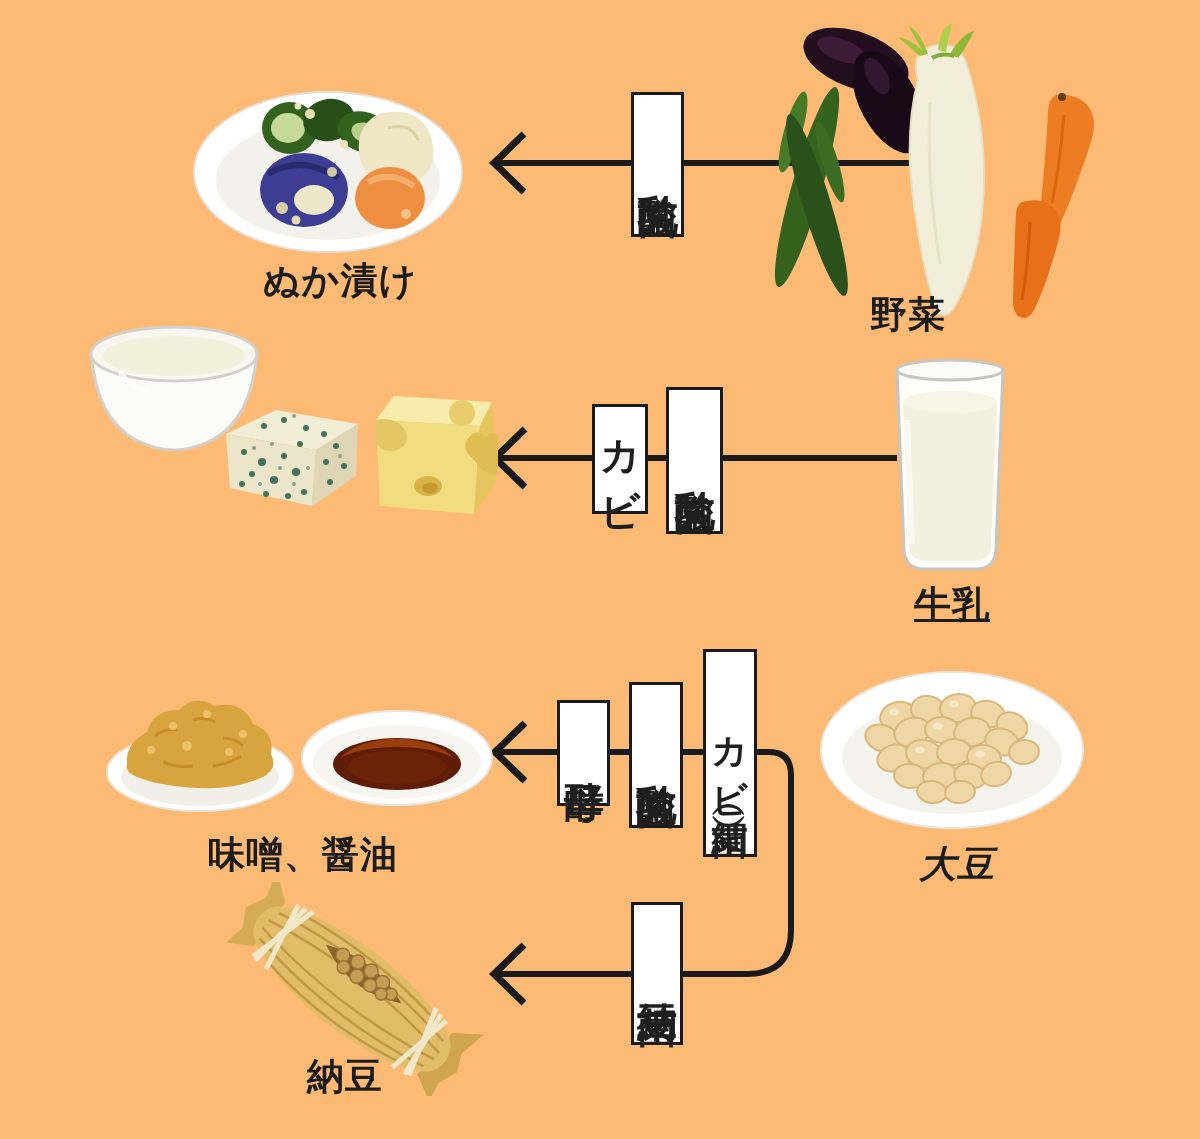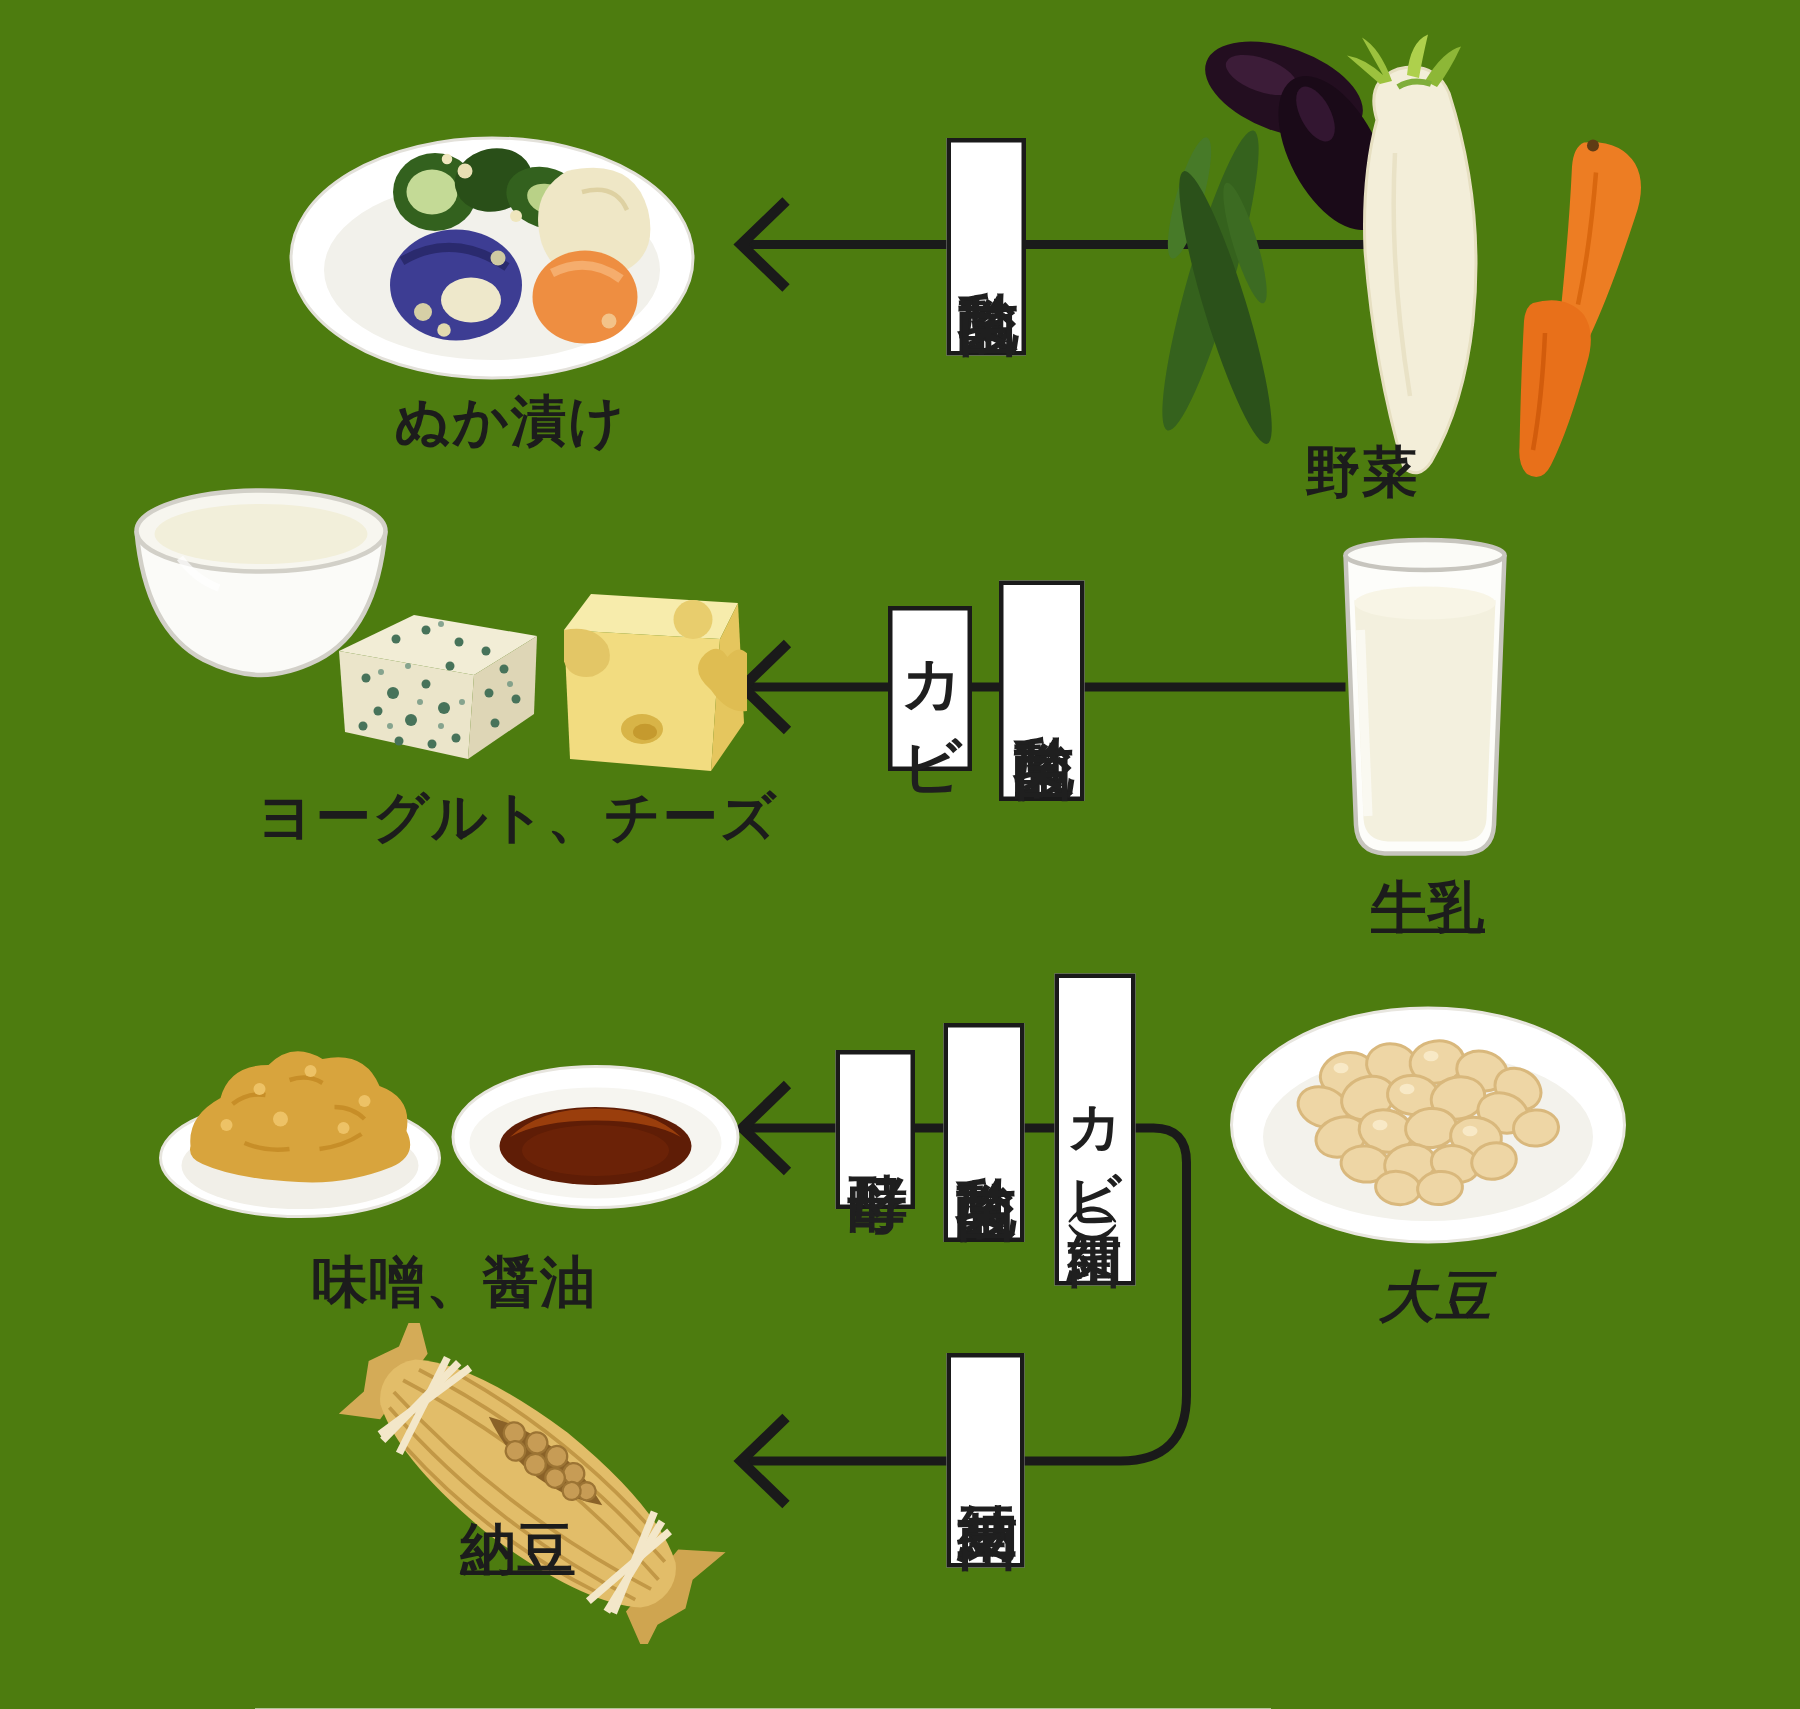--- a/index.html
+++ b/index.html
@@ -1,17 +1,17 @@
 <!DOCTYPE html>
 <html><head>
 <meta charset="utf-8">
 <style>
   html,body{margin:0;padding:0;background:#ffffff;}
   .canvas{
-    position:relative;width:1200px;height:1139px;background:#4d7c0f;overflow:hidden;
+    position:relative;width:1200px;height:1139px;background:#fdba74;overflow:hidden;
     font-family:"Liberation Sans","DejaVu Sans",sans-serif;
   }
   .food{position:absolute;z-index:2;}
   .connectors{position:absolute;left:0;top:0;z-index:1;}
   .agent-box{
     position:absolute;z-index:3;background:#ffffff;border:3px solid #1a1a1a;
     display:flex;align-items:center;justify-content:center;box-sizing:border-box;
   }
   .agent-box span{
     writing-mode:vertical-rl;-webkit-writing-mode:vertical-rl;text-orientation:mixed;
@@ -141,21 +141,20 @@
   <svg class="food" style="left:370px;top:388px;" width="128" height="134" viewBox="0 0 128 134">
     <polygon points="6,32 24,8 122,14 110,38" fill="#f7ecac"></polygon>
     <polygon points="6,32 110,38 104,126 10,118" fill="#f2dc80"></polygon>
     <polygon points="110,38 122,14 126,94 104,126" fill="#e5c65e"></polygon>
     <path d="M6 32 q20 -4 29 10 q6 15 -10 21 q-15 2 -19 -10 z" fill="#e3c666"></path>
     <circle cx="92" cy="25" r="13" fill="#e8cd6d"></circle>
     <path d="M104 72 q-15 -13 -4 -24 q9 -8 15 2 q8 -10 15 0 l-2 36 q-13 2 -24 -14z" fill="#dfbd52"></path>
     <ellipse cx="58" cy="98" rx="14" ry="10" fill="#d8b447"></ellipse>
     <ellipse cx="60" cy="100" rx="8" ry="5.5" fill="#c59a2e"></ellipse>
   </svg>
-  <div class="lbl" style="left:345px;top:520px;">ヨーグルト、チーズ</div>
 
   <div class="agent-box" style="left:592px;top:404px;width:56px;height:110px;">
     <span class="fs40">カビ</span>
   </div>
   <div class="agent-box" style="left:666px;top:387px;width:57px;height:147px;">
     <span class="fs40">乳酸菌</span>
   </div>
 
   <svg class="food" style="left:890px;top:358px;" width="120" height="222" viewBox="0 0 120 222">
     <path d="M7 12 L14 192 Q15 210 33 211 L87 211 Q105 210 106 192 L113 12" fill="#fdfdfa" stroke="#c7c5be" stroke-width="3"></path>
@@ -269,19 +268,19 @@
           <circle cx="140" cy="81" r="7"></circle>
         <circle cx="156" cy="83" r="7"></circle>
           <circle cx="170" cy="87" r="6"></circle>
           <circle cx="116" cy="95" r="6.5"></circle>
         <circle cx="132" cy="94" r="7"></circle>
           <circle cx="148" cy="93" r="6.5"></circle>
           <circle cx="162" cy="93" r="6"></circle>
       </g>
     </g>
   </svg>
-  <div class="lbl" style="left:345px;top:1008px;text-decoration:underline;">納豆</div>
+  <div class="lbl" style="left:345px;top:1052px;">納豆</div>
 
   <div class="agent-box" style="left:631px;top:902px;width:52px;height:143px;">
     <span class="fs40">納豆菌</span>
   </div>
 
 </div>
 
 </body></html>

